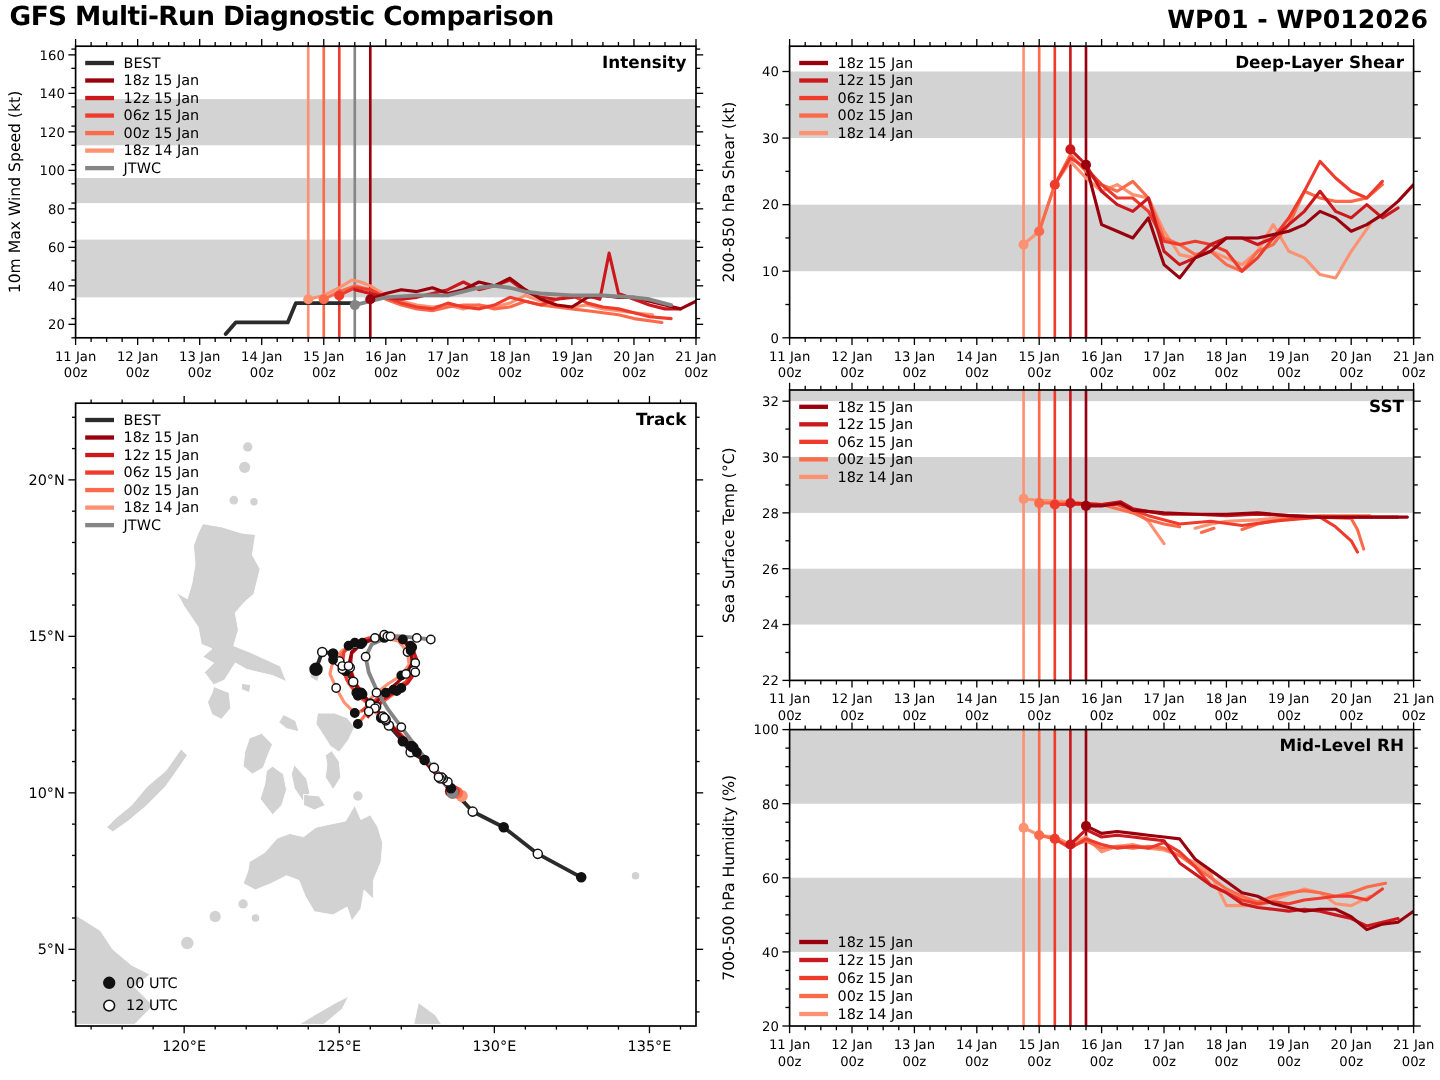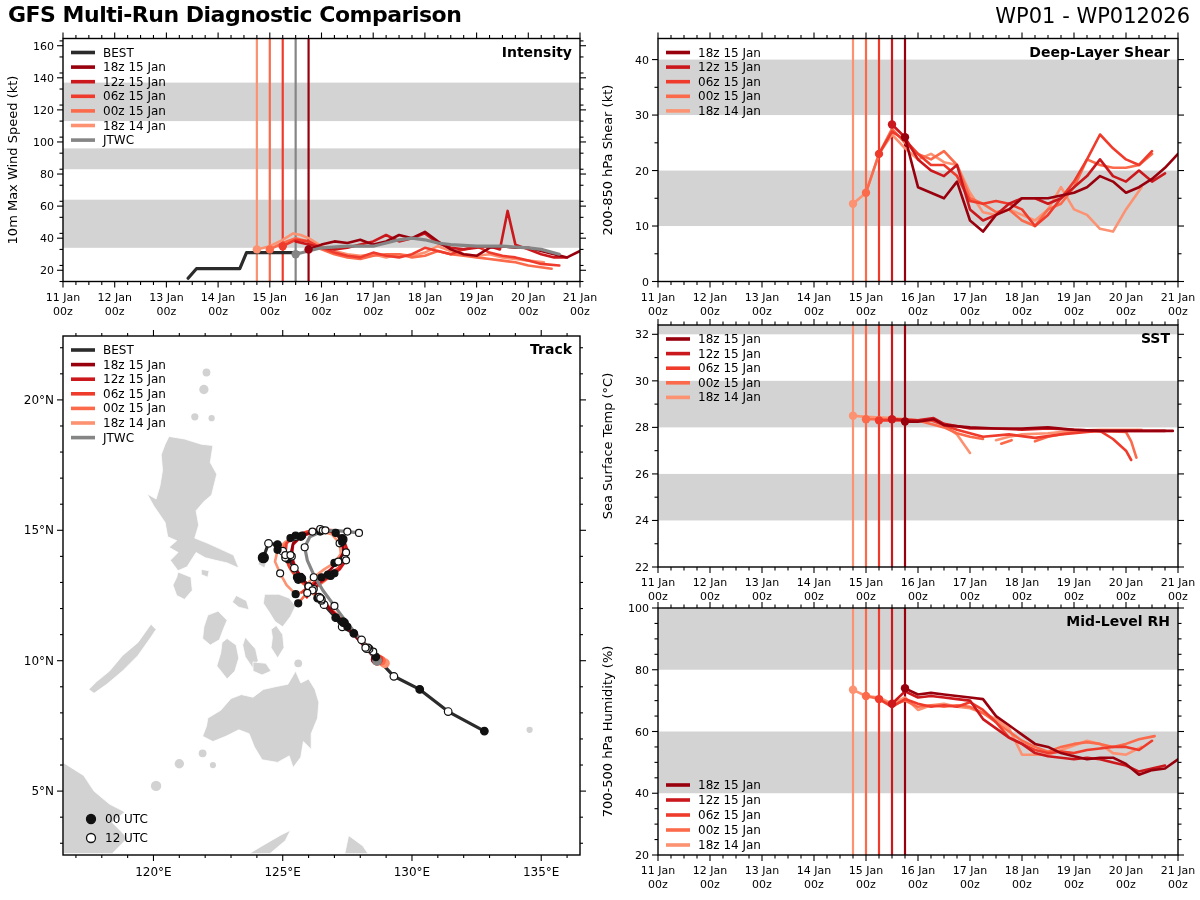--- a/index.html
+++ b/index.html
@@ -1,20 +1,20 @@
 <!DOCTYPE html>
 <html><head>
 <meta charset="utf-8">
 <style>
   html,body{margin:0;padding:0;background:#ffffff;}
   .page{position:relative;width:1200px;height:900px;background:#fff;
         font-family:"DejaVu Sans","Liberation Sans",sans-serif;overflow:hidden;}
   .main-title{position:absolute;left:8px;top:2px;font-size:22px;font-weight:bold;color:#000;
               letter-spacing:-0.5px;}
-  .storm-id{position:absolute;right:10px;top:4px;font-size:21px;font-weight:normal;color:#000;}
+  .storm-id{position:absolute;right:10px;top:4px;font-size:21px;font-weight:bold;color:#000;}
   #chart-svg{position:absolute;left:0;top:0;}
   .logos{position:absolute;left:4px;top:856px;width:280px;height:44px;}
 </style>
 </head>
 <body>
 <div class="page">
 
 <div class="main-title">GFS Multi-Run Diagnostic Comparison</div>
 <div class="storm-id">WP01 - WP012026</div>
 

